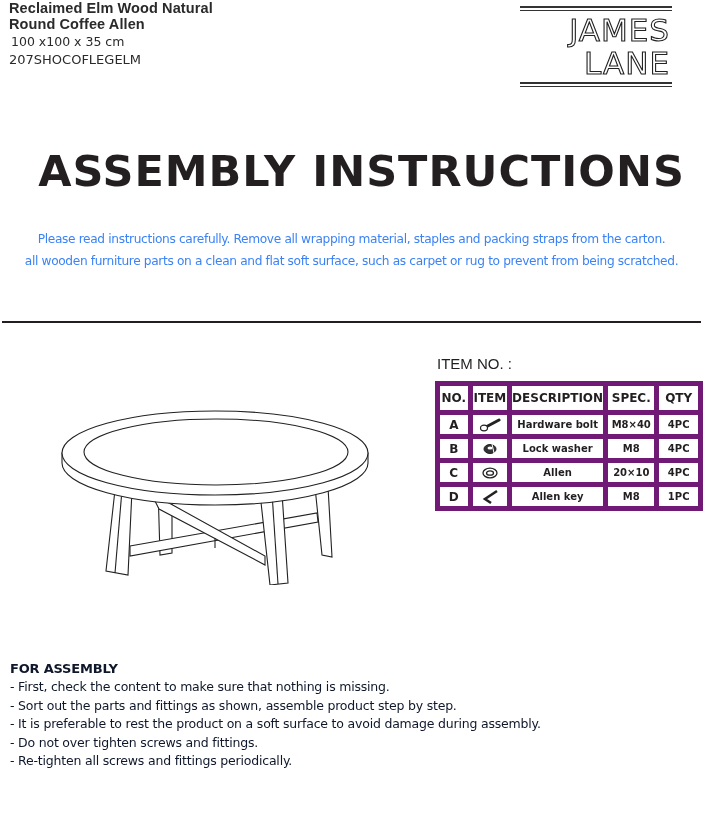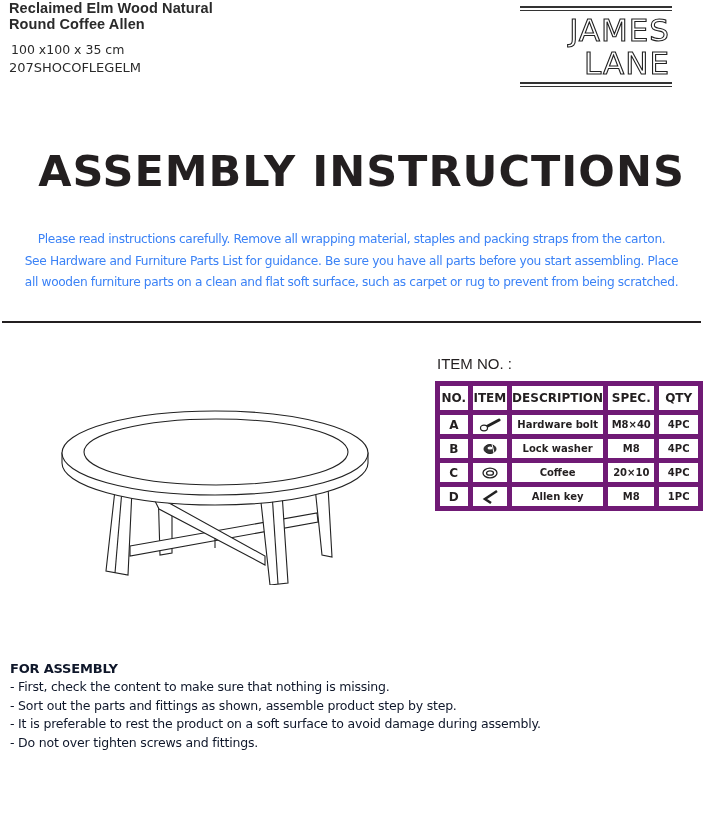--- a/index.html
+++ b/index.html
@@ -2,21 +2,21 @@
 <html><head>
   <meta charset="utf-8">
   <style>
     html, body { margin: 0; padding: 0; background: #ffffff; }
     body {
       width: 703px; height: 833px; position: relative; overflow: hidden;
       font-family: "Liberation Sans", sans-serif; color: #231f20;
     }
     .product-info { position: absolute; left: 9px; top: 0px; }
     .product-name { font-size: 14.5px; font-weight: bold; line-height: 16px; color: #2a2a2a; letter-spacing: 0.1px; }
-    .product-dim { font-family: "DejaVu Sans", sans-serif; font-size: 12.5px; line-height: 19px; margin-top: 8px; padding-left: 2px; color: #2a2a2a; }
+    .product-dim { font-family: "DejaVu Sans", sans-serif; font-size: 12.5px; line-height: 19px; margin-top: 0; padding-left: 2px; color: #2a2a2a; }
     .product-sku { font-family: "DejaVu Sans", sans-serif; font-size: 13px; line-height: 18px; color: #2a2a2a; }
 
     .logo { position: absolute; left: 520px; top: 4px; width: 152px; height: 86px; }
     .logo .rule { position: absolute; left: 0; width: 152px; height: 2px; background: #333; }
     .logo .rule.top1 { top: 2px; }
     .logo .rule.top2 { top: 6px; height: 1px; }
     .logo .rule.bot1 { top: 78px; }
     .logo .rule.bot2 { top: 82px; height: 1px; }
     .logo .word {
       position: absolute; right: 2px; font-family: "DejaVu Sans", sans-serif;
@@ -75,21 +75,20 @@
   <div class="word w1">JAMES</div>
   <div class="word w2">LANE</div>
   <div class="rule bot1"></div>
   <div class="rule bot2"></div>
 </div>
 
 <div class="main-title">ASSEMBLY INSTRUCTIONS</div>
 
 <div class="intro">
   <div>Please read instructions carefully. Remove all wrapping material, staples and packing straps from the carton.</div>
-  <div>See Hardware and Furniture Parts List for guidance. Be sure you have all parts before you start assembling. Place</div>
   <div>all wooden furniture parts on a clean and flat soft surface, such as carpet or rug to prevent from being scratched.</div>
 </div>
 
 <div class="divider"></div>
 
 <svg class="table-drawing" viewBox="0 0 310 180" fill="#fff" stroke="#222" stroke-width="1.1">
 
   <polygon points="98,82 112,82 112,148 100,150"></polygon>
   <polygon points="255,82 268,82 272,152 262,150"></polygon>
 
@@ -146,21 +145,21 @@
       <td>4PC</td>
     </tr>
     <tr>
       <td class="no">C</td>
       <td class="icon-cell">
         <svg width="24" height="14" viewBox="0 0 24 14">
           <ellipse cx="12" cy="7" rx="7" ry="4.8" fill="none" stroke="#222" stroke-width="1.3"></ellipse>
           <ellipse cx="12" cy="7" rx="3.5" ry="2.2" fill="none" stroke="#222" stroke-width="1.3"></ellipse>
         </svg>
       </td>
-      <td>Coffee</td>
+      <td>Allen</td>
       <td>20×10</td>
       <td>4PC</td>
     </tr>
     <tr>
       <td class="no">D</td>
       <td class="icon-cell">
         <svg width="24" height="16" viewBox="0 0 24 16">
           <polyline points="19,2 7,10 13,14" fill="none" stroke="#222" stroke-width="2.6" stroke-linejoin="miter"></polyline>
         </svg>
       </td>
@@ -170,13 +169,14 @@
     </tr>
   </tbody>
 </table>
 
 <div class="assembly">
   <div class="assembly-title">FOR ASSEMBLY</div>
   <div class="assembly-item">- First, check the content to make sure that nothing is missing.</div>
   <div class="assembly-item">- Sort out the parts and fittings as shown, assemble product step by step.</div>
   <div class="assembly-item">- It is preferable to rest the product on a soft surface to avoid damage during assembly.</div>
   <div class="assembly-item">- Do not over tighten screws and fittings.</div>
+  <div class="assembly-item">- Re-tighten all screws and fittings periodically.</div>
 </div>
 
 </body></html>

